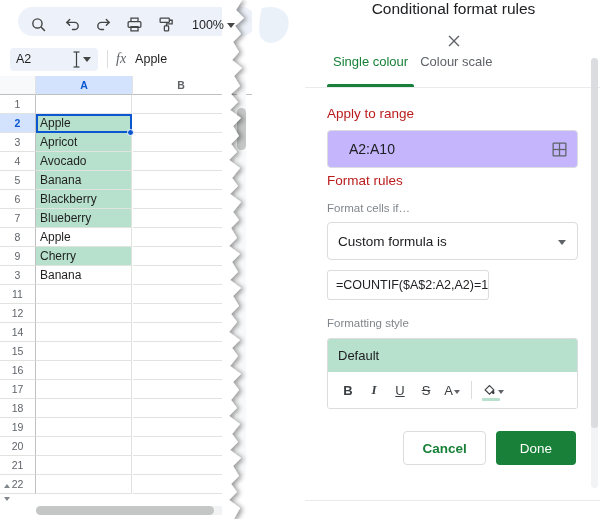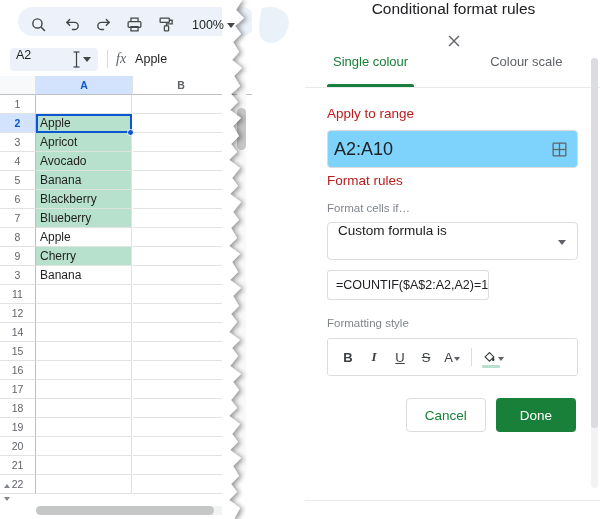--- a/index.html
+++ b/index.html
@@ -43,21 +43,21 @@
     border-right: 4px solid transparent; border-top: 5px solid #444746;
   }
 
   
   .fbar {
     position: absolute; left: 0; top: 44px; width: 252px; height: 30px;
     display: flex; align-items: center;
   }
   .namebox {
     width: 88px; height: 23px; margin-left: 10px; background: #edf2fa;
-    border-radius: 4px; display: flex; 
+    border-radius: 4px; display: flex; align-items: center;
     padding: 0 6px; position: relative;
   }
   .namebox-txt { font-size: 12.5px; color: #1f1f1f; }
   .namebox-caret {
     position: absolute; right: 7px; top: 9px;
     width: 0; height: 0; border-left: 4px solid transparent;
     border-right: 4px solid transparent; border-top: 5px solid #444746;
   }
   .ibeam {
     position: absolute; left: 62px; top: 2px; width: 9px; height: 19px;
@@ -143,33 +143,33 @@
              justify-content: center; color: #5f6368; }
   .p-tabs { position: relative; height: 34px; border-bottom: 1px solid #e8eaed;
             display: flex; padding-left: 22px; }
   .p-tab { position: relative; font-size: 13px; color: #5f6368;
            padding: 0 6px 8px 6px; }
   .p-tab.active { color: #188038; }
   .p-tab.active::after {
     content: ""; position: absolute; left: 0; right: 0; bottom: 0;
     height: 3px; background: #188038; border-radius: 2px 2px 0 0;
   }
-  .p-tab.t2 { margin-left: 70px; }
+  .p-tab.t2 { }
   .p-body { position: relative; padding: 0 22px; }
   .sect-label { font-size: 13.5px; color: #b91c1c; margin-top: 18px; }
   .sub-label { font-size: 11.5px; color: #80868b; margin-top: 14px; }
   .inp {
     position: relative; margin-top: 9px; height: 38px; border: 1px solid #dadce0;
-    border-radius: 4px; display: flex; align-items: center; padding: 0 6px;
-    font-size: 18px; color: #202124; background: #7dd3fc;
+    border-radius: 4px; display: flex; align-items: center; padding: 0 21px;
+    font-size: 14px; color: #202124; background: #c4b5fd;
   }
   .inp .grid-ico { position: absolute; right: 9px; top: 10px; color: #5f6368; }
   .sel-box {
     position: relative; margin-top: 8px; height: 38px; border: 1px solid #dadce0;
-    border-radius: 4px; display: flex; align-items: flex-start; padding: 0 10px;
+    border-radius: 4px; display: flex; align-items: center; padding: 0 10px;
     font-size: 13.5px; color: #202124;
   }
   .sel-caret {
     position: absolute; right: 11px; top: 17px; width: 0; height: 0;
     border-left: 4px solid transparent; border-right: 4px solid transparent;
     border-top: 5px solid #5f6368;
   }
   .formula-inp {
     margin-top: 10px; height: 30px; width: 162px; border: 1px solid #dadce0;
     border-radius: 3px; display: flex; align-items: center; padding: 0 8px;
@@ -191,21 +191,21 @@
               border-right: 3.5px solid transparent; border-top: 4.5px solid #5f6368;
               margin-left: 1px; margin-top: 4px; }
   .st-div { width: 1px; height: 18px; background: #dadce0; margin: 0 5px; }
   .swatch { position: absolute; left: 3px; bottom: 2px; width: 18px; height: 3px;
             background: #b7e1cd; border-radius: 1px; }
   .p-actions { display: flex; justify-content: flex-end; gap: 10px;
                margin-top: 22px; padding-right: 2px; }
   .btn-cancel {
     height: 34px; padding: 0 18px; border: 1px solid #dadce0; border-radius: 4px;
     background: #fff; color: #188038; font-size: 13.5px; display: flex;
-    align-items: center; font-family: "Liberation Sans", sans-serif;
+    align-items: center; font-family: "Liberation Sans", sans-serif; font-weight: bold;
   }
   .btn-done {
     height: 34px; padding: 0 24px; border: none; border-radius: 4px;
     background: #188038; color: #fff; font-size: 13.5px; display: flex;
     align-items: center; font-family: "Liberation Sans", sans-serif;
   }
   .p-foot { position: absolute; left: 0; right: 0; bottom: 18px;
             border-top: 1px solid #e8eaed; height: 1px; }
   .p-sb-track { position: absolute; right: 2px; top: 58px; width: 7px;
                 height: 430px; background: #f1f3f4; border-radius: 4px; }
@@ -466,20 +466,21 @@
       <div class="sel-box">
         <span>Custom formula is</span>
         <span class="sel-caret"></span>
       </div>
       <div class="formula-inp">
         <span>=COUNTIF($A$2:A2,A2)=1</span>
       </div>
 
       <div class="sub-label" style="margin-top:17px;">Formatting style</div>
       <div class="style-card">
+        <div class="style-prev">Default</div>
         <div class="style-tools">
           <span class="st-btn">
               <b>B</b>
             </span>
           <span class="st-btn">
               <i>I</i>
             </span>
           <span class="st-btn">
               <u>U</u>
             </span>

